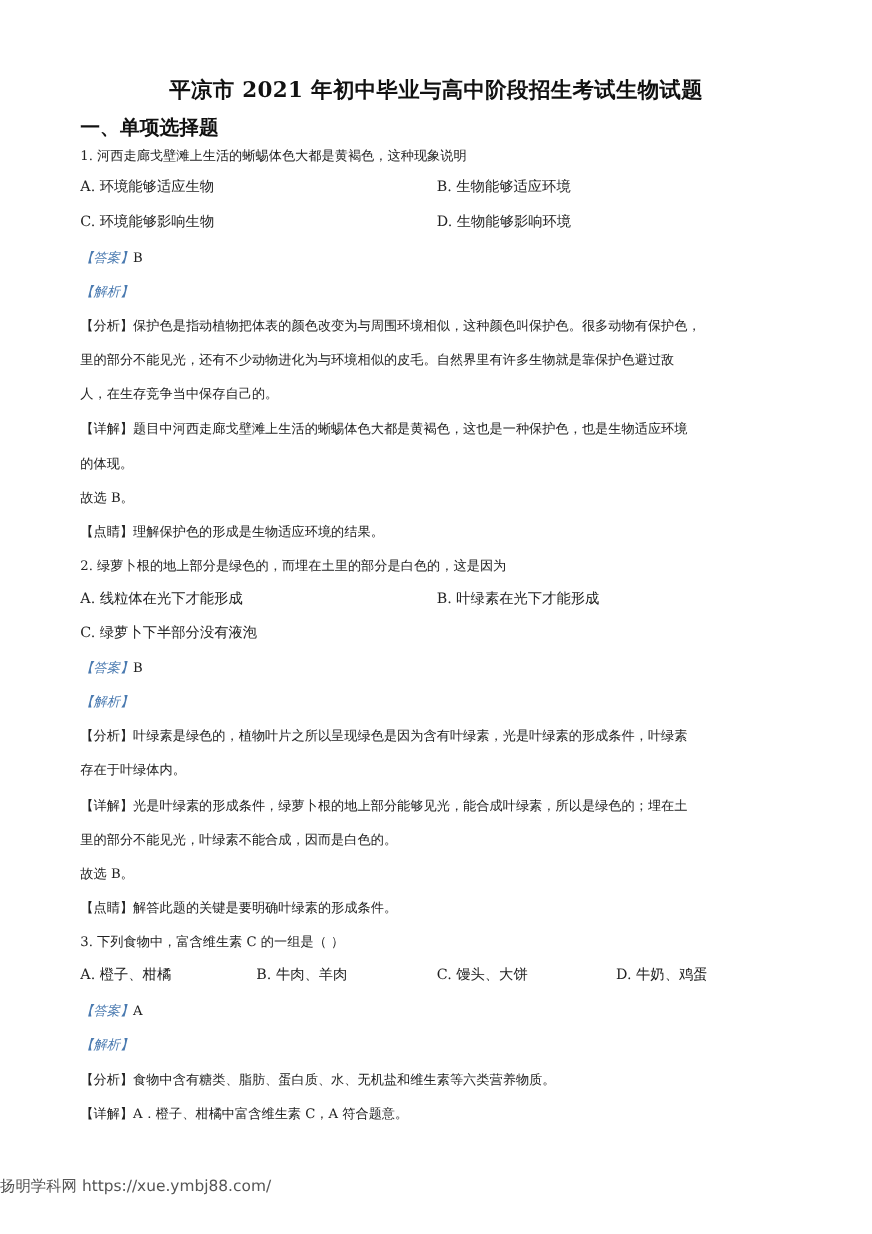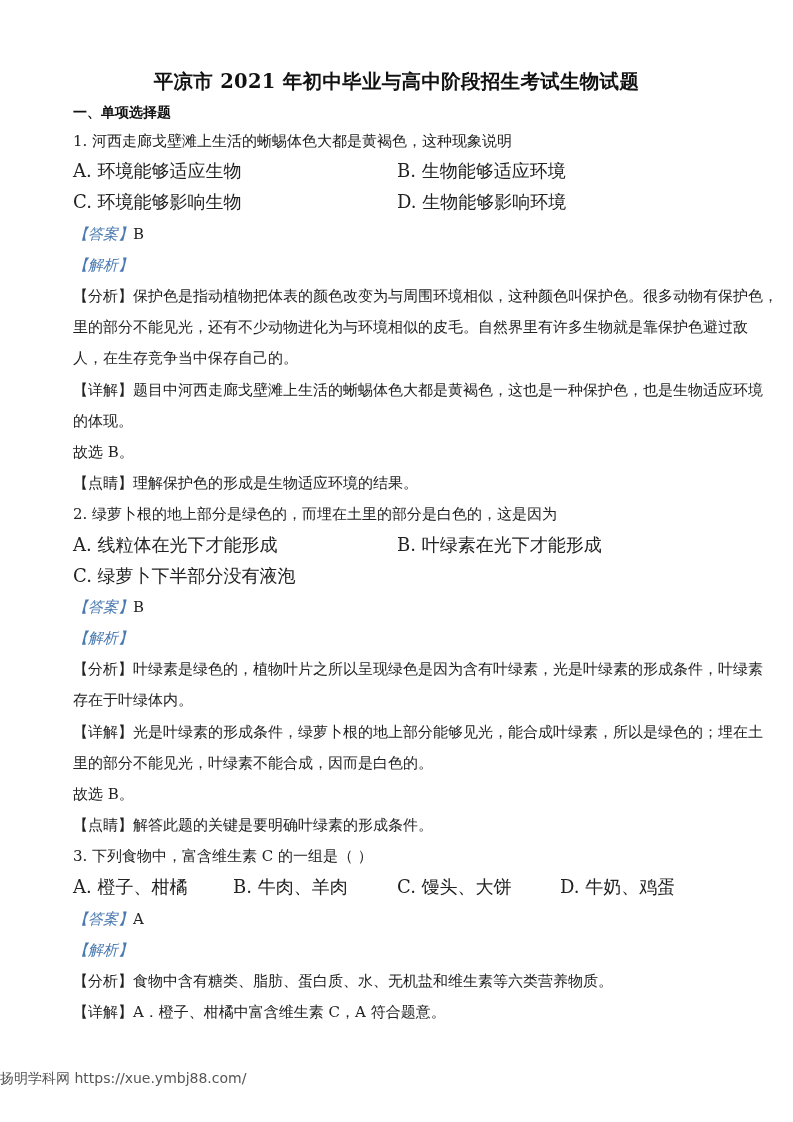--- a/index.html
+++ b/index.html
@@ -7,26 +7,26 @@
       width: 793px; height: 1122px; position: relative; overflow: hidden;
       font-family: "DejaVu Serif", "Liberation Serif", serif;
       color: #1a1a1a;
     }
     .page { position: absolute; left: 0; top: 0; width: 793px; height: 1122px; }
     .title {
       position: absolute; left: 0; top: 68px; width: 793px; text-align: center;
       font-size: 19.5px; font-weight: bold; letter-spacing: 0.3px; color: #111;
     }
     .section {
-      position: absolute; left: 73px; top: 104px; font-size: 14px; font-weight: bold; color: #111;
+      position: absolute; left: 73px; top: 104px; font-size: 18px; font-weight: bold; color: #111;
     }
     .line {
-      position: absolute; left: 73px; font-size: 15px; line-height: 18px; white-space: nowrap; color: #222;
+      position: absolute; left: 73px; font-size: 12px; line-height: 18px; white-space: nowrap; color: #222;
     }
-    .opt { position: absolute; font-size: 18px; line-height: 18px; white-space: nowrap; color: #222; }
+    .opt { position: absolute; font-size: 13px; line-height: 18px; white-space: nowrap; color: #222; }
     .tag { color: #4a7ab0; font-style: italic; }
     .tag-dark { color: #222; }
     .footer {
       position: absolute; left: 0; top: 1070px; width: 793px; text-align: left;
       font-family: "DejaVu Sans", "Liberation Sans", sans-serif; font-size: 14px; color: #555;
     }
   </style>
 </head>
 <body>
 

